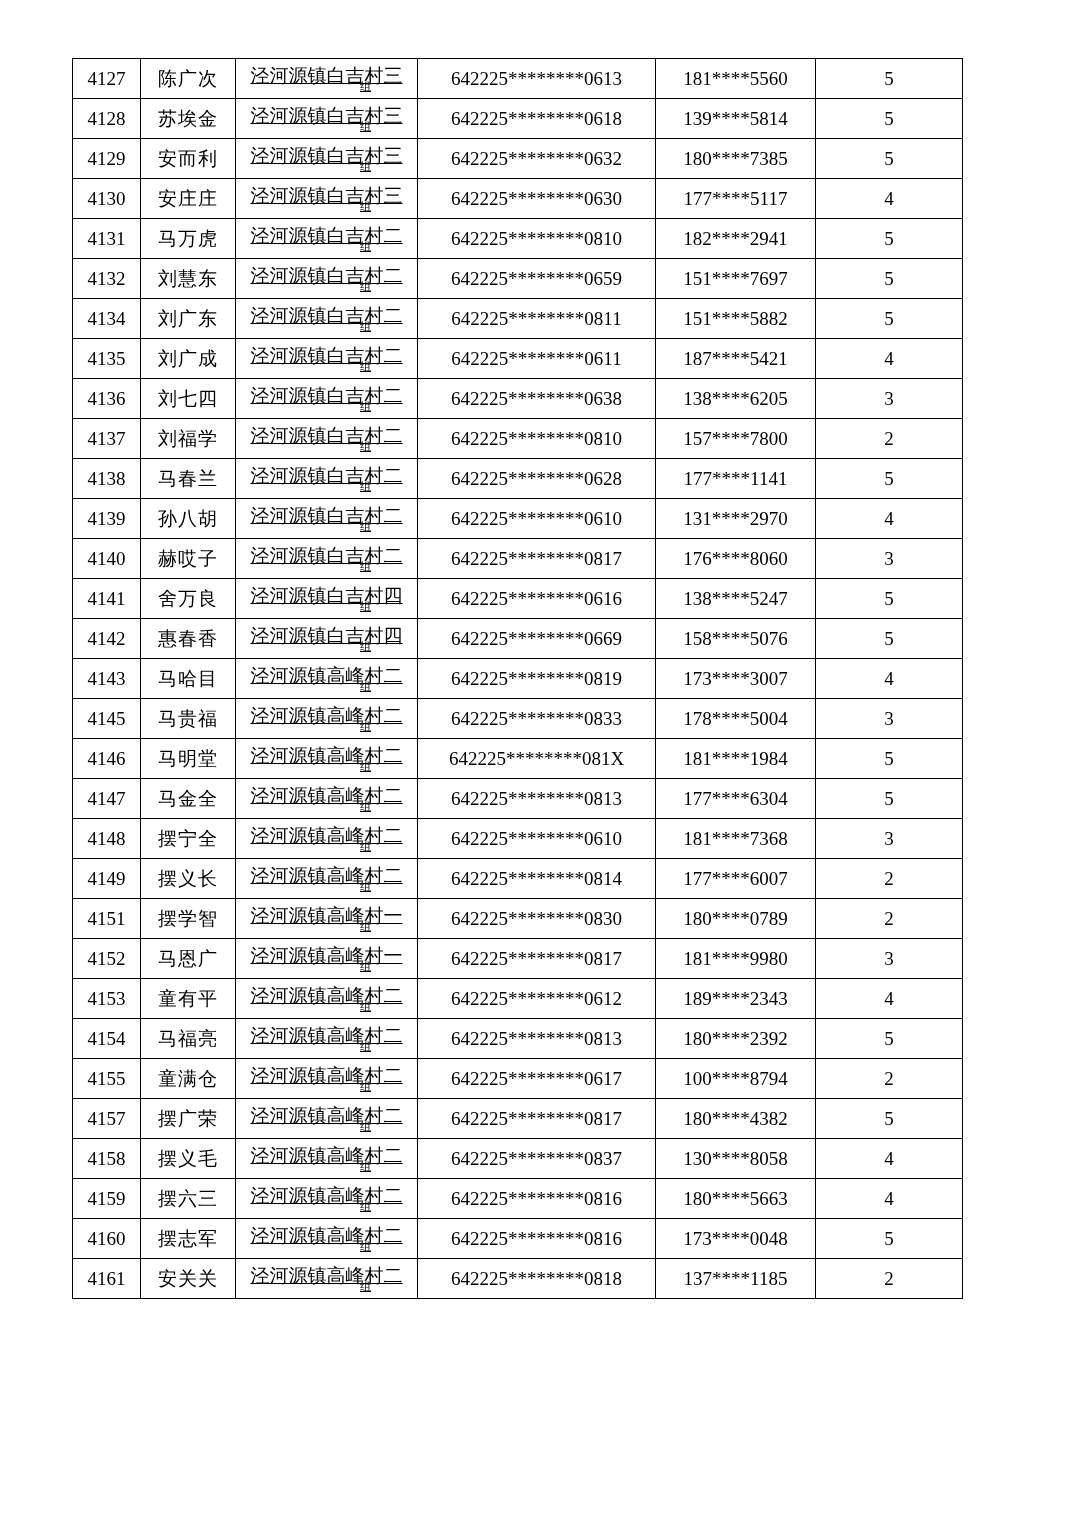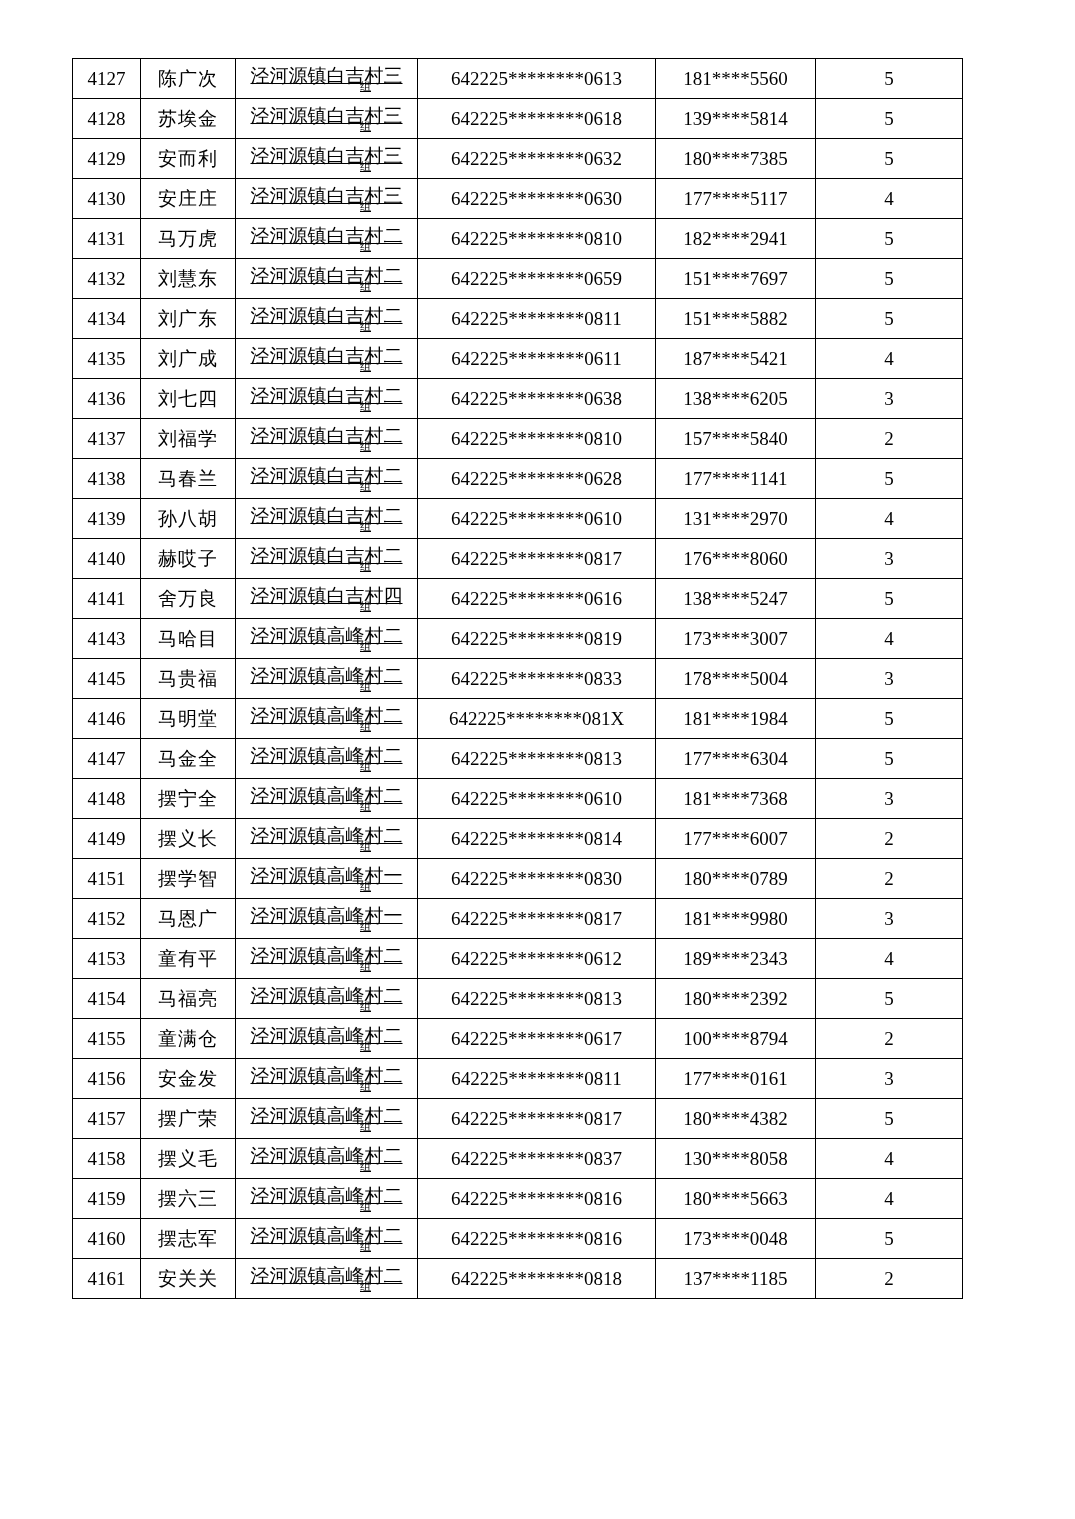--- a/index.html
+++ b/index.html
@@ -209,21 +209,21 @@
             <td class="count">3</td>
           </tr>
           <tr>
             <td class="seq">4137</td>
             <td class="name">刘福学</td>
             <td class="addr">
               <span class="line1">泾河源镇白吉村二</span>
               <span class="line2">组</span>
             </td>
             <td class="idnum">642225********0810</td>
-            <td class="phone">157****5840</td>
+            <td class="phone">157****7800</td>
             <td class="count">2</td>
           </tr>
           <tr>
             <td class="seq">4138</td>
             <td class="name">马春兰</td>
             <td class="addr">
               <span class="line1">泾河源镇白吉村二</span>
               <span class="line2">组</span>
             </td>
             <td class="idnum">642225********0628</td>
@@ -257,20 +257,31 @@
             <td class="name">舍万良</td>
             <td class="addr">
               <span class="line1">泾河源镇白吉村四</span>
               <span class="line2">组</span>
             </td>
             <td class="idnum">642225********0616</td>
             <td class="phone">138****5247</td>
             <td class="count">5</td>
           </tr>
           <tr>
+            <td class="seq">4142</td>
+            <td class="name">惠春香</td>
+            <td class="addr">
+              <span class="line1">泾河源镇白吉村四</span>
+              <span class="line2">组</span>
+            </td>
+            <td class="idnum">642225********0669</td>
+            <td class="phone">158****5076</td>
+            <td class="count">5</td>
+          </tr>
+          <tr>
             <td class="seq">4143</td>
             <td class="name">马哈目</td>
             <td class="addr">
               <span class="line1">泾河源镇高峰村二</span>
               <span class="line2">组</span>
             </td>
             <td class="idnum">642225********0819</td>
             <td class="phone">173****3007</td>
             <td class="count">4</td>
           </tr>
@@ -376,31 +387,20 @@
           <tr>
             <td class="seq">4155</td>
             <td class="name">童满仓</td>
             <td class="addr">
               <span class="line1">泾河源镇高峰村二</span>
               <span class="line2">组</span>
             </td>
             <td class="idnum">642225********0617</td>
             <td class="phone">100****8794</td>
             <td class="count">2</td>
-          </tr>
-          <tr>
-            <td class="seq">4156</td>
-            <td class="name">安金发</td>
-            <td class="addr">
-              <span class="line1">泾河源镇高峰村二</span>
-              <span class="line2">组</span>
-            </td>
-            <td class="idnum">642225********0811</td>
-            <td class="phone">177****0161</td>
-            <td class="count">3</td>
           </tr>
           <tr>
             <td class="seq">4157</td>
             <td class="name">摆广荣</td>
             <td class="addr">
               <span class="line1">泾河源镇高峰村二</span>
               <span class="line2">组</span>
             </td>
             <td class="idnum">642225********0817</td>
             <td class="phone">180****4382</td>

